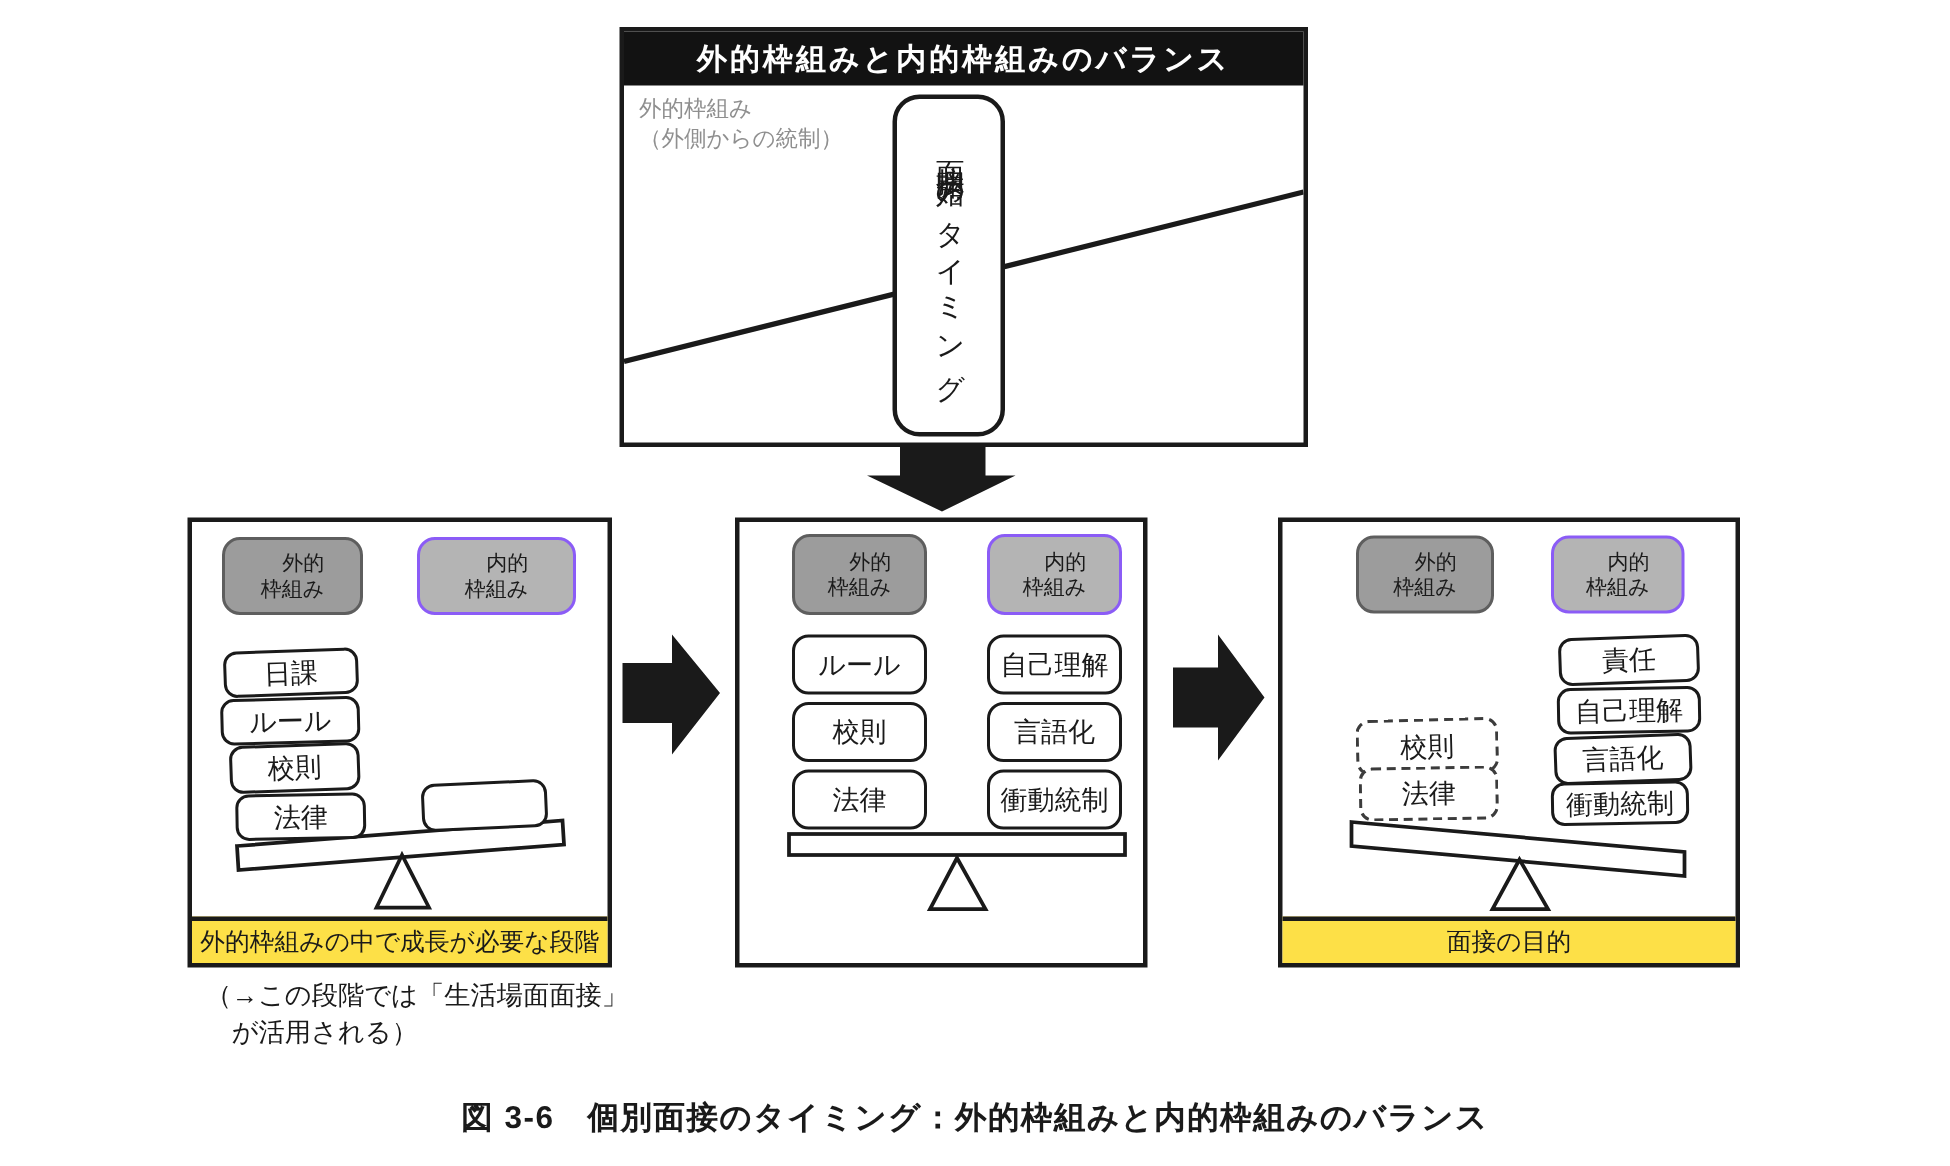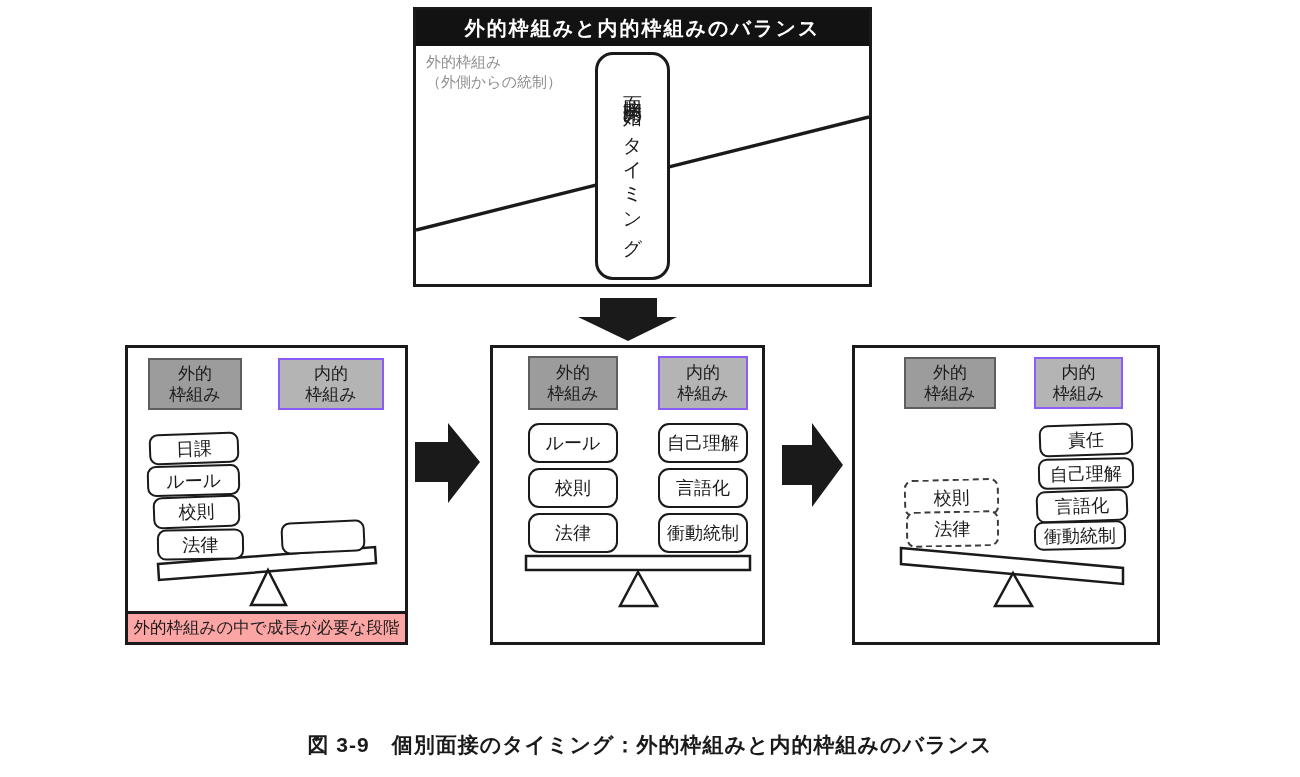--- a/index.html
+++ b/index.html
@@ -2,44 +2,44 @@
 <html><head>
 <meta charset="utf-8">
 <style>
   html,body{margin:0;padding:0;background:#ffffff;}
   *{box-sizing:border-box;}
   .canvas{
     position:relative;width:1300px;height:777px;background:#ffffff;overflow:hidden;
     font-family:"Liberation Sans","DejaVu Sans",sans-serif;color:#1a1a1a;
   }
   
-  .top-box{position:absolute;left:413px;top:7px;width:459px;height:280px;border:3px solid #1a1a1a;background:#fff;}
+  .top-box{position:absolute;left:413px;top:18px;width:459px;height:280px;border:3px solid #1a1a1a;background:#fff;}
   .top-box-header{height:36px;background:#121212;color:#ffffff;display:flex;align-items:center;justify-content:center;
     font-size:20px;font-weight:bold;letter-spacing:2px;white-space:nowrap;}
   .top-box-body{position:relative;width:100%;height:238px;}
   .diag-svg{position:absolute;left:0;top:0;}
   .gray-note{position:absolute;font-size:15px;line-height:1.35;color:#8f8f8f;white-space:pre-line;}
   .gray-note.tl{left:10px;top:6px;text-align:left;}
   .gray-note.br{right:8px;bottom:4px;text-align:center;}
   .v-pill{position:absolute;left:179px;top:6px;width:75px;height:228px;background:#ffffff;
     border:3px solid #1a1a1a;border-radius:18px;
     writing-mode:vertical-rl;text-orientation:upright;
     display:flex;align-items:center;justify-content:center;
     font-size:19px;letter-spacing:4px;}
   
   .arrow-svg{position:absolute;}
   
   .panel{position:absolute;top:345px;height:300px;border:3px solid #1a1a1a;background:#fff;}
   .panel-1{left:125px;width:283px;}
   .panel-2{left:490px;width:275px;}
   .panel-3{left:852px;width:308px;}
   .panel-caption{position:absolute;left:0;right:0;bottom:0;height:31px;border-top:3px solid #1a1a1a;
-    display:flex;align-items:center;justify-content:center;font-size:16.5px;white-space:nowrap;background:#fca5a5;}
-  .hdr{position:absolute;border-radius:0;display:flex;align-items:center;justify-content:center;
-    text-align:center;font-size:17px;line-height:1.25;white-space:pre-line;}
+    display:flex;align-items:center;justify-content:center;font-size:16.5px;white-space:nowrap;background:#fde047;}
+  .hdr{position:absolute;border-radius:12px;display:flex;align-items:center;justify-content:center;
+    text-align:right;font-size:14px;line-height:1.25;white-space:pre-line;}
   .hdr-ext{background:#9c9c9c;border:2px solid #5e5e5e;}
   .hdr-int{background:#b4b4b4;border:2px solid #8b5cf6;}
   .item{position:absolute;background:#ffffff;border:2.5px solid #1a1a1a;border-radius:9px;
     display:flex;align-items:center;justify-content:center;font-size:18px;white-space:nowrap;}
   .item.dashed{border:2px dashed #3c3c3c;background:#ffffff;}
   .seesaw-svg{position:absolute;left:0;top:0;}
   
   .note{position:absolute;left:137px;top:651px;font-size:17.5px;line-height:1.45;white-space:pre-line;color:#1a1a1a;}
   .fig-caption{position:absolute;left:0;right:0;top:731px;text-align:center;
     font-size:21px;font-weight:bold;letter-spacing:1px;white-space:nowrap;}
@@ -83,20 +83,22 @@
     <div class="hdr hdr-int" style="left:150px;top:10px;width:106px;height:52px;">内的
 枠組み</div>
     <div class="item" style="left:21px;top:85px;width:90px;height:31px;transform:rotate(-2deg);">日課</div>
     <div class="item" style="left:19px;top:117px;width:93px;height:31px;transform:rotate(-1.5deg);">ルール</div>
     <div class="item" style="left:25px;top:148px;width:87px;height:32px;transform:rotate(-2deg);">校則</div>
     <div class="item" style="left:29px;top:181px;width:87px;height:31px;transform:rotate(-1deg);">法律</div>
     <div class="item" style="left:153px;top:173px;width:84px;height:32px;transform:rotate(-2.5deg);"></div>
     <div class="panel-caption">外的枠組みの中で成長が必要な段階</div>
   </div>
 
+  <div class="note">（→この段階では「生活場面面接」
+　が活用される）</div>
 
   <div class="panel panel-2">
     <svg class="seesaw-svg" width="269" height="264" viewBox="0 0 269 264">
       <rect x="33" y="208" width="224" height="14" fill="#ffffff" stroke="#1a1a1a" stroke-width="2.5"></rect>
       <polygon points="145,224 127,258 164,258" fill="#ffffff" stroke="#1a1a1a" stroke-width="2.5"></polygon>
     </svg>
     <div class="hdr hdr-ext" style="left:35px;top:8px;width:90px;height:54px;">外的
 枠組み</div>
     <div class="hdr hdr-int" style="left:165px;top:8px;width:90px;height:54px;">内的
 枠組み</div>
@@ -116,17 +118,18 @@
     <div class="hdr hdr-ext" style="left:49px;top:9px;width:92px;height:52px;">外的
 枠組み</div>
     <div class="hdr hdr-int" style="left:179px;top:9px;width:89px;height:52px;">内的
 枠組み</div>
     <div class="item dashed" style="left:49px;top:131px;width:95px;height:37px;transform:rotate(-1.5deg);">校則</div>
     <div class="item dashed" style="left:51px;top:163px;width:93px;height:36px;transform:rotate(-1deg);">法律</div>
     <div class="item" style="left:184px;top:76px;width:94px;height:32px;transform:rotate(-2deg);">責任</div>
     <div class="item" style="left:183px;top:110px;width:96px;height:31px;transform:rotate(-1deg);">自己理解</div>
     <div class="item" style="left:181px;top:142px;width:92px;height:32px;transform:rotate(-2deg);">言語化</div>
     <div class="item" style="left:179px;top:173px;width:92px;height:29px;transform:rotate(-1deg);">衝動統制</div>
+    <div class="panel-caption">面接の目的</div>
   </div>
 
-  <div class="fig-caption">図 3-9　個別面接のタイミング：外的枠組みと内的枠組みのバランス</div>
+  <div class="fig-caption">図 3-6　個別面接のタイミング：外的枠組みと内的枠組みのバランス</div>
 
 </div>
 
 </body></html>

